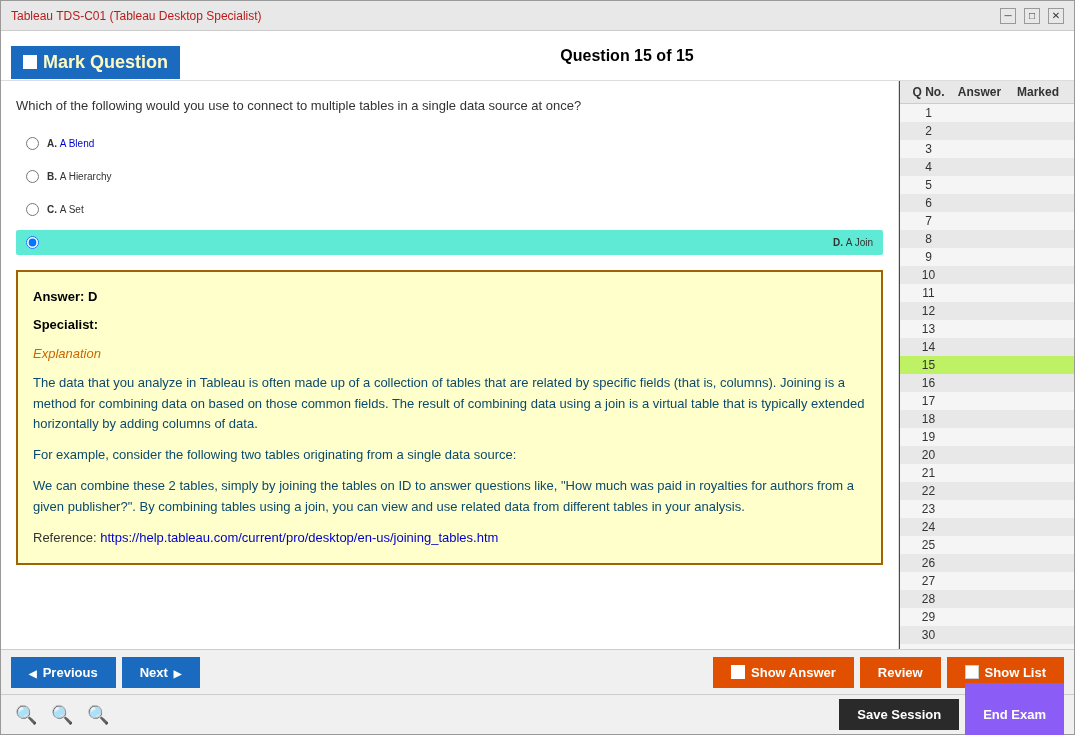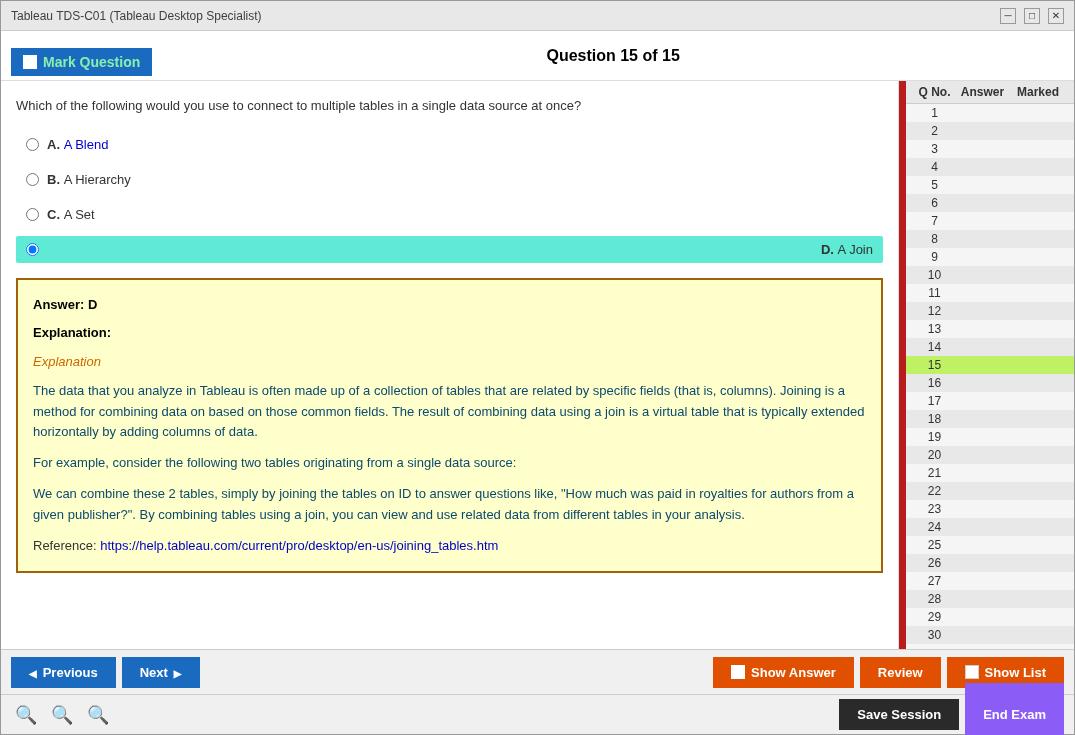--- a/index.html
+++ b/index.html
@@ -1,43 +1,43 @@
 <!DOCTYPE html>
 <html><head>
   <meta charset="utf-8">
   <style>
     * { box-sizing: border-box; margin: 0; padding: 0; }
     body { font-family: Arial, sans-serif; font-size: 13px; background: #c0c0c0; display: flex; justify-content: center; align-items: center; height: 100vh; }
     .window { width: 1075px; height: 735px; background: #f0f0f0; border: 1px solid #999; display: flex; flex-direction: column; box-shadow: 2px 2px 8px rgba(0,0,0,0.4); }
     .title-bar { background: #e8e8e8; border-bottom: 1px solid #ccc; padding: 5px 10px; display: flex; align-items: center; justify-content: space-between; height: 30px; }
-    .title-bar-left { font-size: 12px; color: #404040; }
+    .title-bar-left { font-size: 12px; color: #b91c1c; }
     .title-bar-controls { display: flex; gap: 8px; }
     .title-btn { width: 16px; height: 16px; background: none; border: 1px solid #999; cursor: pointer; font-size: 10px; display: flex; align-items: center; justify-content: center; color: #333; }
     .toolbar { background: #ffffff; border-bottom: 1px solid #ddd; padding: 8px 10px; display: flex; align-items: center; gap: 10px; height: 50px; }
-    .mark-question-btn { background: #1a6bbf; color: #86efac; border: none; padding: 6px 12px; cursor: pointer; font-size: 14px; display: flex; align-items: center; gap: 6px; font-weight: bold; margin-top: 13px; }
+    .mark-question-btn { background: #1a6bbf; color: #fef9c3; border: none; padding: 6px 12px; cursor: pointer; font-size: 18px; display: flex; align-items: center; gap: 6px; font-weight: bold; margin-top: 13px; }
     .mark-question-btn .checkbox-icon { width: 14px; height: 14px; background: white; display: inline-block; }
     .question-title { flex: 1; text-align: center; font-size: 16px; font-weight: bold; color: #000; }
     .main-content { display: flex; flex: 1; overflow: hidden; }
     .question-panel { flex: 1; overflow-y: auto; padding: 15px; background: #fff; border-right: 1px solid #ddd; }
     .question-text { font-size: 13px; color: #333; margin-bottom: 15px; line-height: 1.5; }
     .options { display: flex; flex-direction: column; gap: 8px; margin-bottom: 15px; }
     .option-item { display: flex; align-items: center; gap: 8px; padding: 6px 10px; cursor: pointer; border-radius: 2px; }
     .option-item.selected { background: #5eead4; justify-content: space-between; }
     .option-item input[type="radio"] { margin: 0; }
-    .option-label { font-size: 13px; color: #333; }
+    .option-label { font-size: 10px; color: #333; }
     .option-label .opt-key { font-weight: bold; }
     .option-label .opt-link { color: #0000cc; }
     .answer-box { background: #ffffcc; border: 2px solid #a16207; padding: 15px; margin-top: 5px; font-size: 13px; line-height: 1.6; }
     .answer-box .answer-line { font-weight: bold; margin-bottom: 8px; }
     .answer-box .explanation-header { font-weight: bold; margin-bottom: 8px; }
     .answer-box .explanation-label { color: #cc6600; margin-bottom: 8px; font-style: italic; }
     .answer-box .body-text { color: #0c4a6e; margin-bottom: 10px; }
     .answer-box .reference-line { color: #333; }
     .answer-box .ref-link { color: #0000cc; }
-    .sidebar { width: 175px; background: #f5f5f5; border-left: 7px solid #b91c1c; overflow-y: auto; }
+    .sidebar { width: 175px; background: #f5f5f5; border-left: 1px solid #b91c1c; overflow-y: auto; }
     .sidebar-header { display: grid; grid-template-columns: 45px 1fr 60px; background: #e8e8e8; border-bottom: 1px solid #ccc; padding: 4px 6px; font-size: 12px; font-weight: bold; color: #333; text-align: center; }
     .sidebar-row { display: grid; grid-template-columns: 45px 1fr 60px; padding: 2px 6px; font-size: 12px; color: #333; align-items: center; min-height: 18px; }
     .sidebar-row:nth-child(even) { background: #e8e8e8; }
     .sidebar-row:nth-child(odd) { background: #f5f5f5; }
     .sidebar-row.highlighted { background: #bef264; }
     .q-num { text-align: center; }
     .bottom-toolbar { background: #f0f0f0; border-top: 1px solid #ccc; padding: 6px 10px; display: flex; align-items: center; gap: 6px; height: 45px; }
     .nav-btn { padding: 8px 18px; color: white; border: none; cursor: pointer; font-size: 13px; font-weight: bold; display: flex; align-items: center; gap: 6px; }
     .prev-btn { background: #1a6bbf; align-items: flex-end; }
     .next-btn { background: #1a6bbf; }
@@ -101,21 +101,21 @@
         <div class="option-item selected">
           <input type="radio" name="answer" checked="" style="">
           <span class="option-label">
             <span class="opt-key">D. </span>A Join
           </span>
         </div>
       </div>
 
       <div class="answer-box">
         <div class="answer-line">Answer: D</div>
-        <div class="explanation-header">Explanation:</div>
+        <div class="explanation-header">Specialist:</div>
         <div class="explanation-label">Explanation</div>
         <div class="body-text">The data that you analyze in Tableau is often made up of a collection of tables that are related by specific fields (that is, columns). Joining is a method for combining data on based on those common fields. The result of combining data using a join is a virtual table that is typically extended horizontally by adding columns of data.</div>
         <div class="body-text">For example, consider the following two tables originating from a single data source:</div>
         <div class="body-text">We can combine these 2 tables, simply by joining the tables on ID to answer questions like, "How much was paid in royalties for authors from a given publisher?". By combining tables using a join, you can view and use related data from different tables in your analysis.</div>
         <div class="reference-line">
           <span>Reference: </span><span class="ref-link">https://help.tableau.com/current/pro/desktop/en-us/joining_tables.htm</span>
         </div>
       </div>
     </div>
 

